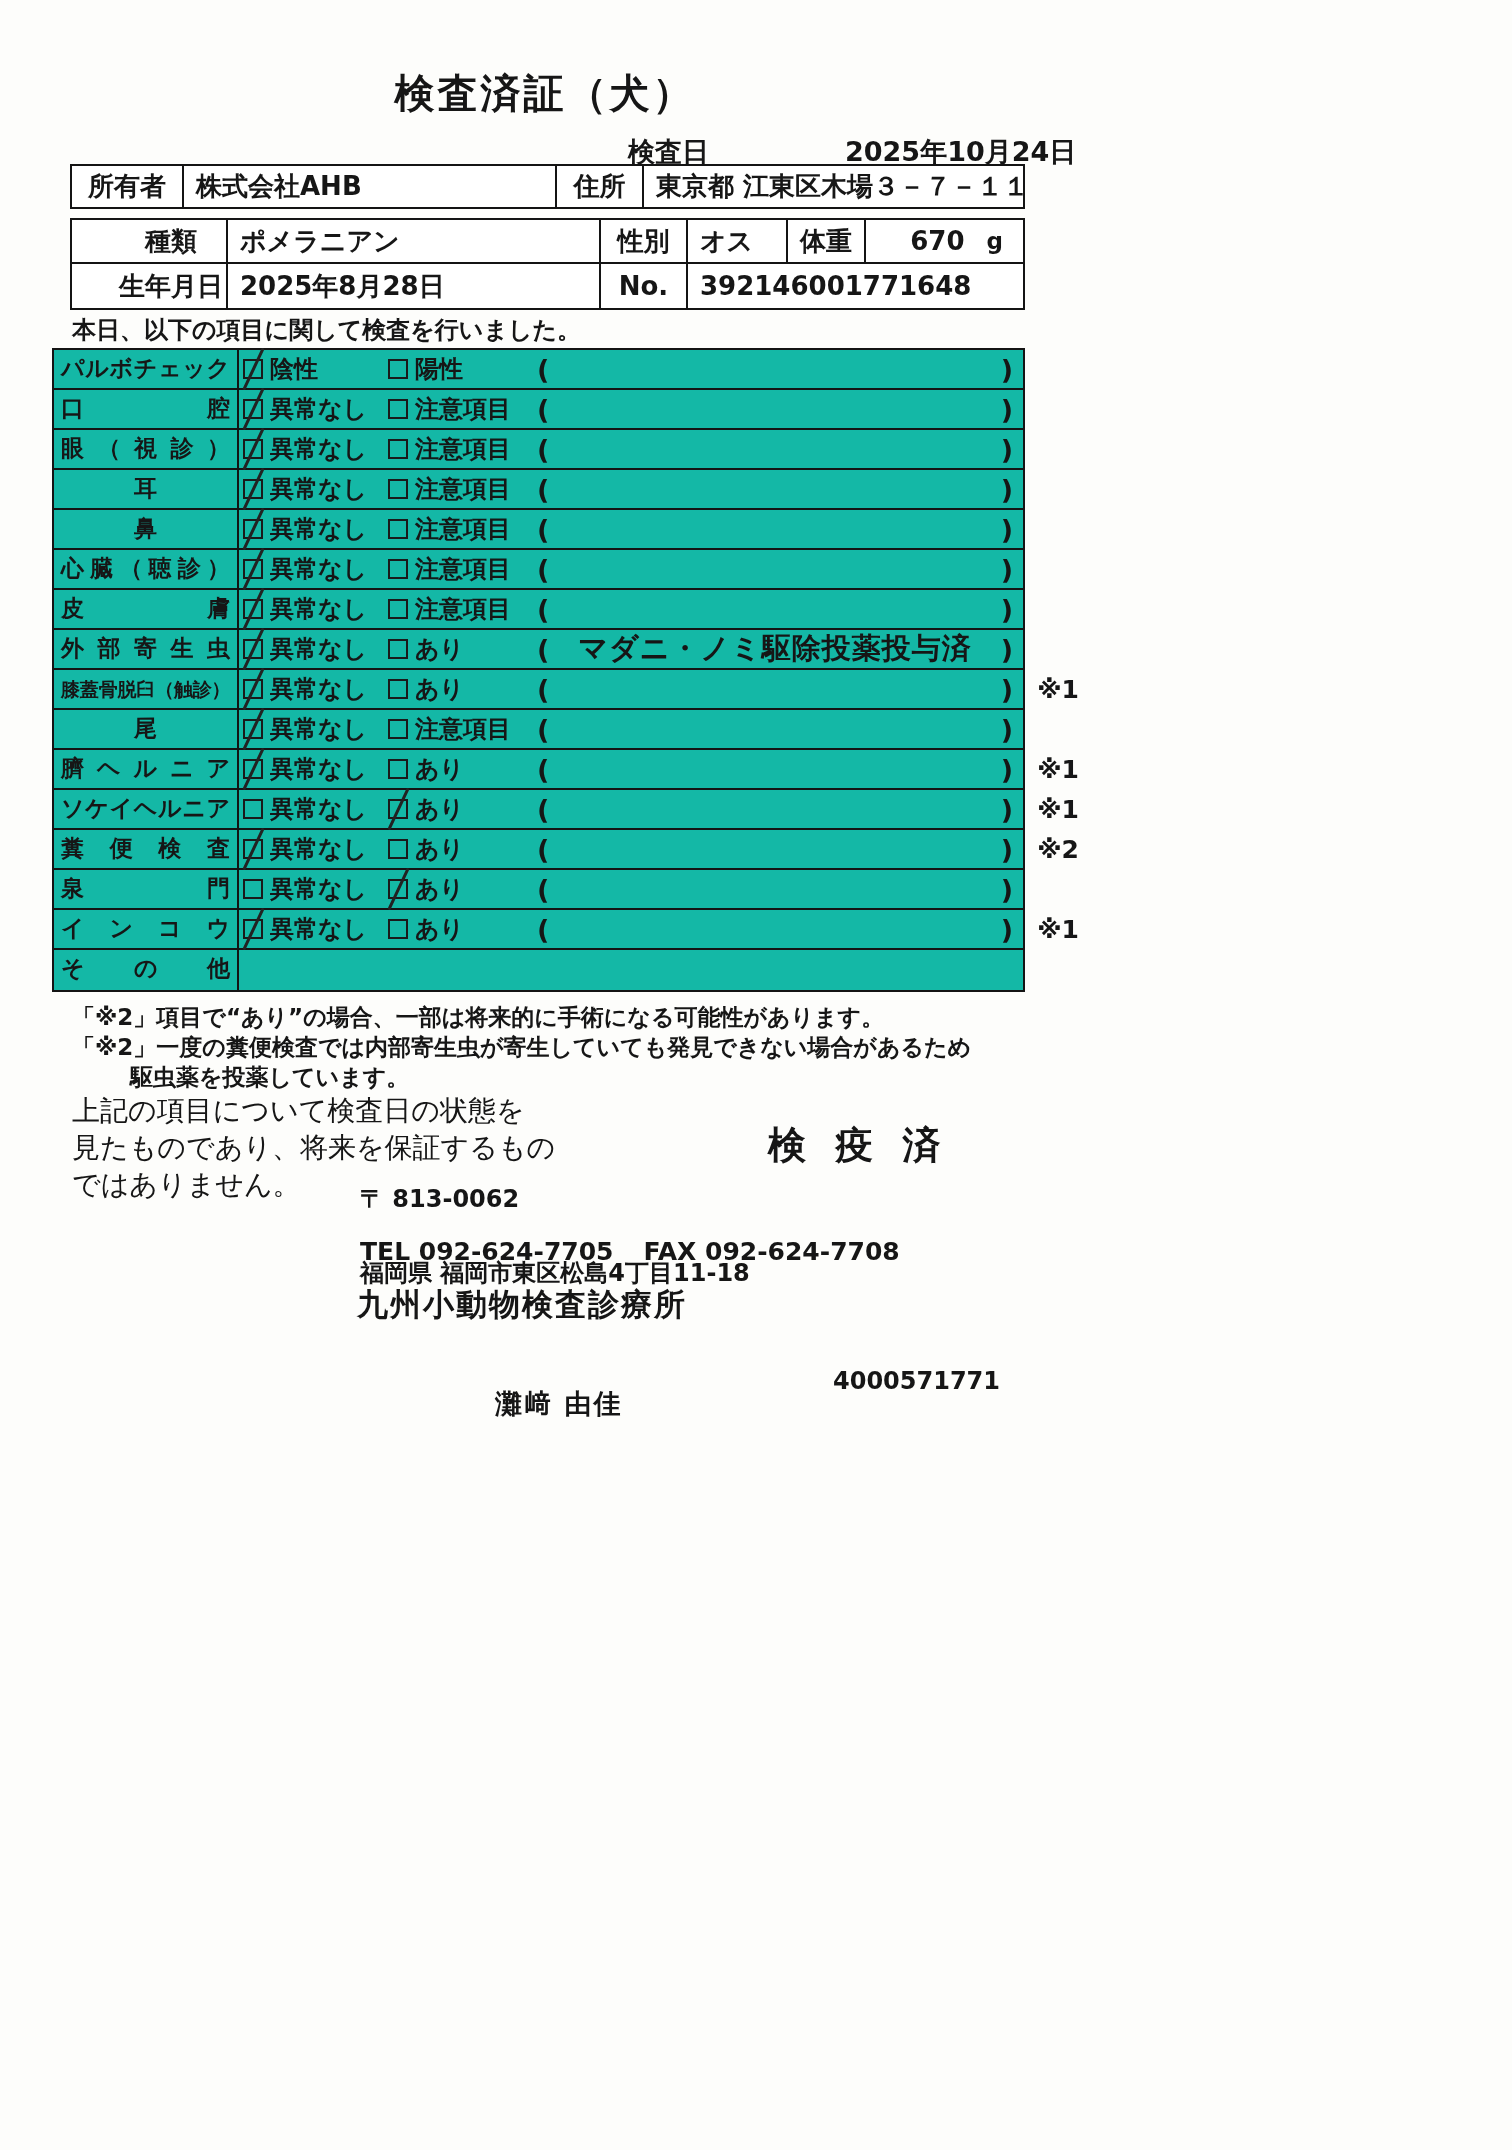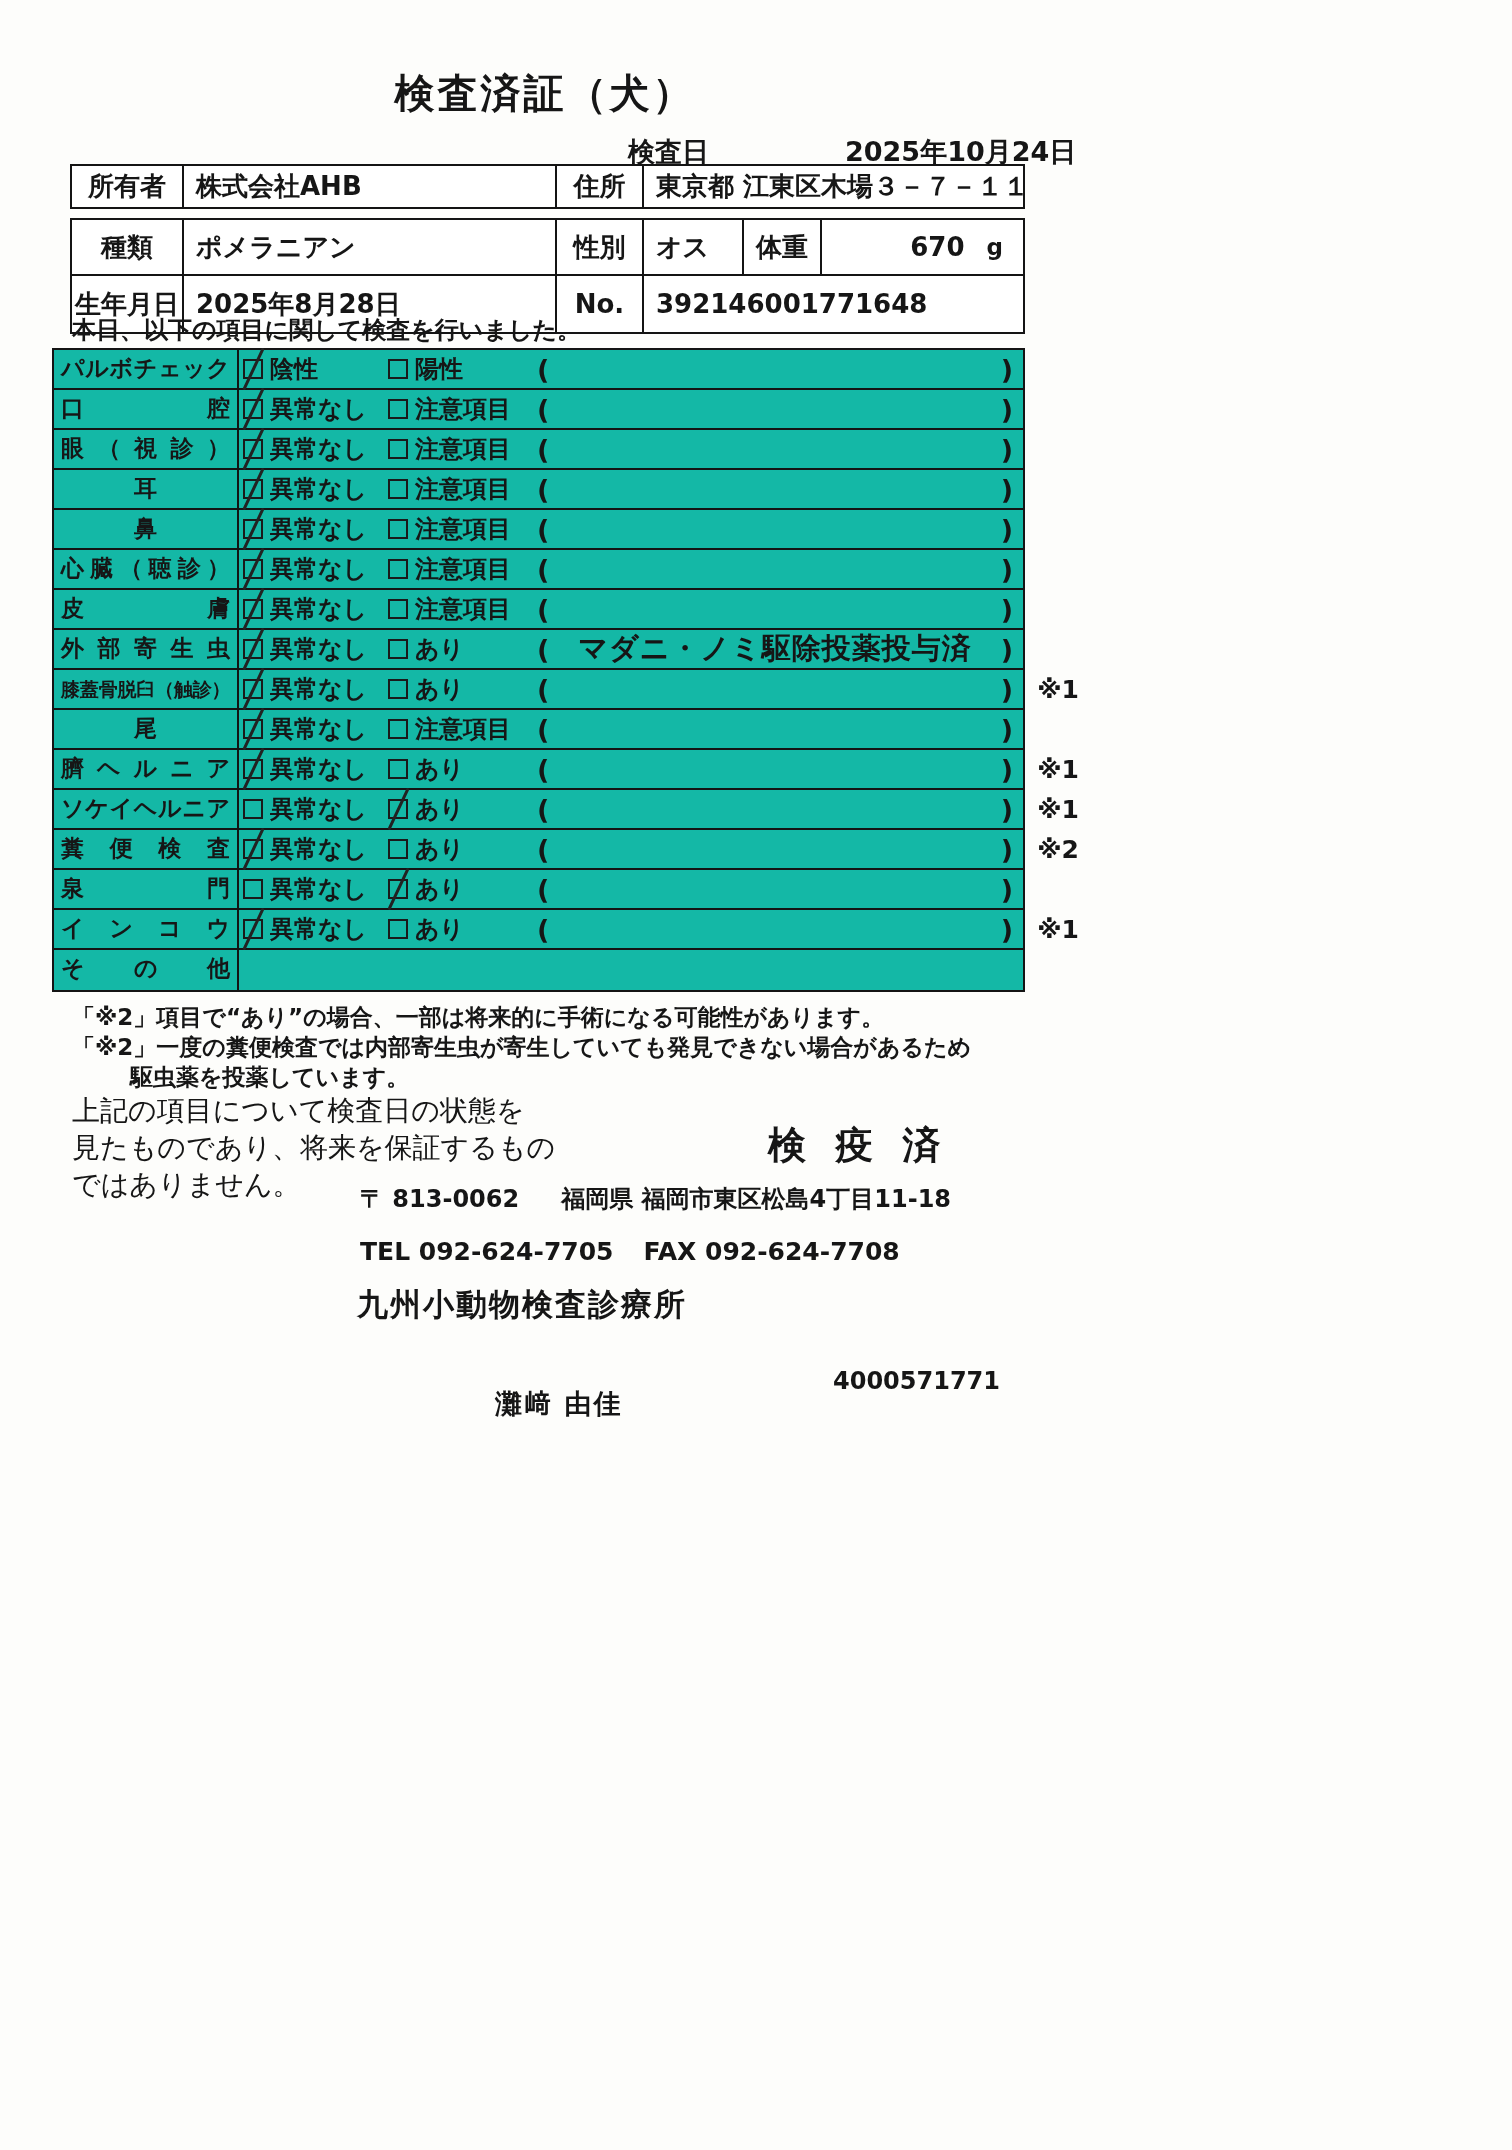--- a/index.html
+++ b/index.html
@@ -25,21 +25,21 @@
 
   
   .htable {
     position:absolute; left:70px; width:955px;
     border:2.5px solid #141414;
     background:#fff;
   }
   .htable.owner { top:164px; }
   .htable.animal { top:218px; }
   .hrow { display:flex; height:41px; }
-  .htable.animal .hrow { height:56px; }
+  .htable.animal .hrow { height:44px;padding-left:44px; }
   .htable.animal .hrow:first-child { border-bottom:2.5px solid #141414; }
   .hcell {
     border-right:2.5px solid #141414;
     display:flex; align-items:center;
     font-size:26px; font-weight:700;
     padding:0 12px; white-space:nowrap; overflow:hidden;
   }
   .hcell:last-child { border-right:none; }
   .hcell.lab { justify-content:center; padding:0 4px; }
   .w-lab1 { width:112px; flex:none; }
@@ -125,21 +125,21 @@
     font-size:28px; font-weight:normal; line-height:37px;
   }
   .stamp {
     position:absolute; left:768px; top:1120px;
     font-size:38px; font-weight:bold; letter-spacing:8px;
   }
 
   .addr-line {
     position:absolute; left:360px; top:1183px;
     font-size:24px; font-weight:600;
-    display:flex; gap:42px; white-space:nowrap;
+    display:flex; gap:42px; white-space:nowrap;flex-direction:column;
   }
   .tel-line {
     position:absolute; left:360px; top:1237px;
     font-size:25px; font-weight:600;
     display:flex; gap:30px; white-space:nowrap;
   }
   .clinic-name {
     position:absolute; left:357px; top:1284px;
     font-size:31px; font-weight:bold; letter-spacing:2px;
   }

